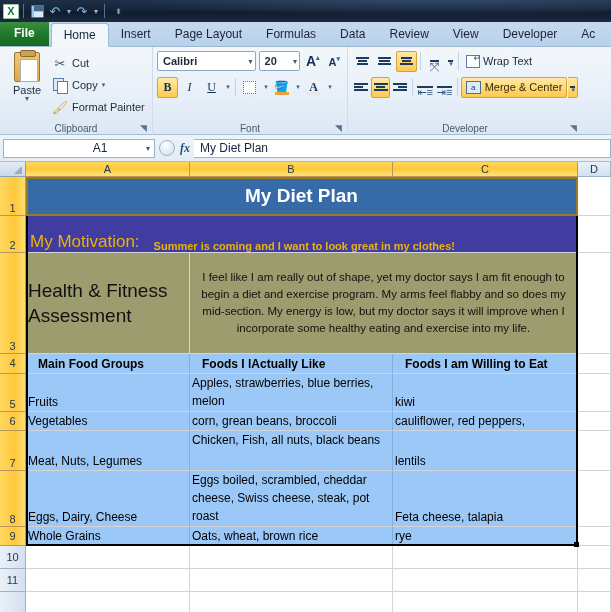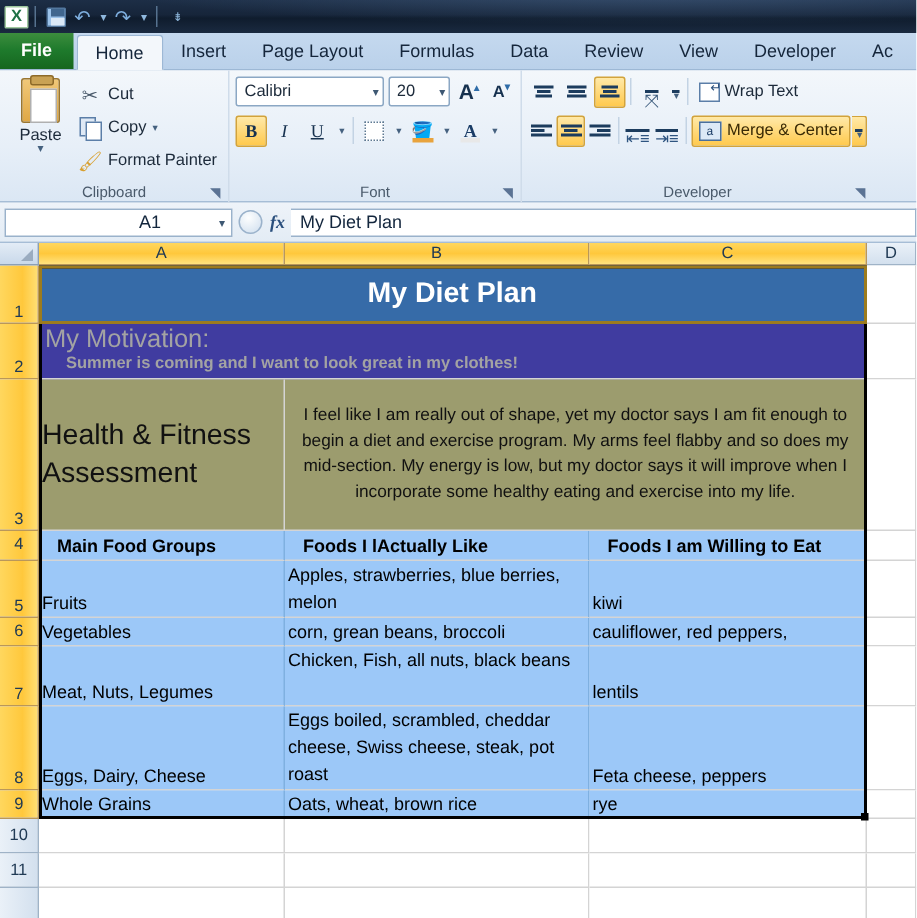--- a/index.html
+++ b/index.html
@@ -100,21 +100,21 @@
   .brush-ico{color:#d8a030;font-size:13px;}
   .lbl-arw{font-size:7px;color:#45617f;}
 
   
   .g-font{width:195px;}
   .font-row1{display:flex;align-items:center;gap:3px;height:22px;margin-bottom:4px;}
   .combo{
     height:20px;background:#fff;border:1px solid #8ba7c4;border-radius:2px;
     display:flex;align-items:center;font-size:11px;color:#1c2a3a;padding:0 2px 0 5px;
   }
-  .combo .cv{flex:1;white-space:nowrap;overflow:hidden;}
+  .combo .cv{flex:1;white-space:nowrap;overflow:hidden;font-weight:bold;}
   .combo .cd{font-size:8px;color:#3e5873;padding-left:3px;}
   .fname{width:106px;}
   .fsize{width:44px;}
   .aa-big{font-size:14px;color:#16314f;font-weight:bold;position:relative;padding:0 3px;}
   .aa-small{font-size:11px;color:#16314f;font-weight:bold;position:relative;padding:0 3px;}
   .aa-big sup,.aa-small sup{font-size:7px;color:#2e6ca8;}
   .font-row2{display:flex;align-items:center;gap:1px;height:22px;}
   .fbtn{
     width:21px;height:21px;display:flex;align-items:center;justify-content:center;
     font-size:12px;color:#16314f;border:1px solid transparent;border-radius:2px;
@@ -230,23 +230,22 @@
   }
   .cA{width:164px;} .cB{width:203px;} .cC{width:185px;} .cD{width:33px;}
 
   
   .title-cell{
     background:#366ba8;color:#fff;font-size:19px;font-weight:bold;
     align-items:center;justify-content:center;
     font-family:"Liberation Sans",sans-serif;
   }
   .motiv-cell{
-    background:#403ca0;color:#a3a3a3;align-items:flex-start;
+    background:#403ca0;color:#eab308;align-items:flex-end;
     padding-left:4px;
-    flex-direction:column;
   }
   .motiv-big{font-size:17px;}
   .motiv-small{font-size:11px;font-weight:bold;padding-left:14px;}
   .hf-label{
     background:#9c9c6e;color:#111;font-size:19px;
     align-items:center;line-height:25px;
   }
   .hf-text{
     background:#9c9c6e;color:#111;font-size:11.5px;line-height:17px;
     text-align:center;align-items:center;padding:0 4px;
@@ -540,21 +539,21 @@
       <div class="row">
         <div class="cell tbl-cell cA" style="height:40px">Meat, Nuts, Legumes</div>
         <div class="cell tbl-cell top cB" style="height:40px">Chicken, Fish, all nuts, black beans</div>
         <div class="cell tbl-cell cC" style="height:40px">lentils</div>
         <div class="cell blank cD" style="height:40px"></div>
       </div>
 
       <div class="row">
         <div class="cell tbl-cell cA" style="height:56px">Eggs, Dairy, Cheese</div>
         <div class="cell tbl-cell top cB" style="height:56px">Eggs boiled, scrambled, cheddar cheese, Swiss cheese, steak, pot roast</div>
-        <div class="cell tbl-cell cC" style="height:56px">Feta cheese, peppers</div>
+        <div class="cell tbl-cell cC" style="height:56px">Feta cheese, talapia</div>
         <div class="cell blank cD" style="height:56px"></div>
       </div>
 
       <div class="row">
         <div class="cell tbl-cell cA" style="height:19px">Whole Grains</div>
         <div class="cell tbl-cell cB" style="height:19px">Oats, wheat, brown rice</div>
         <div class="cell tbl-cell cC" style="height:19px">rye</div>
         <div class="cell blank cD" style="height:19px"></div>
       </div>
 

